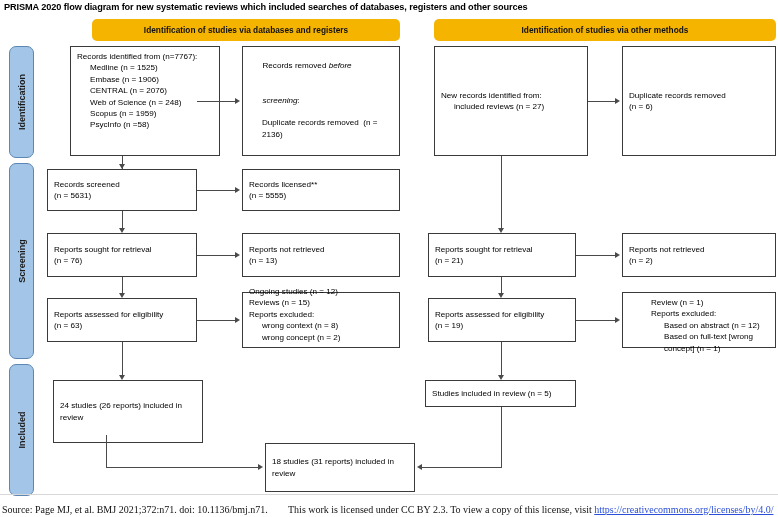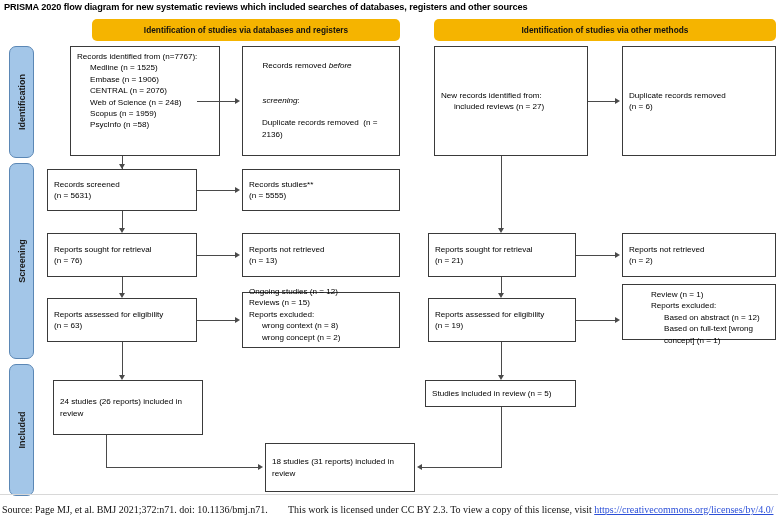--- a/index.html
+++ b/index.html
@@ -124,21 +124,21 @@
     </div>
     <div class="ln ind1">Duplicate records removed  (n = 2136)</div>
   </div>
 
   <div class="box" style="left:47px;top:169px;width:150px;height:42px;">
     <div class="ln">Records screened</div>
     <div class="ln">(n = 5631)</div>
   </div>
 
   <div class="box" style="left:242px;top:169px;width:158px;height:42px;">
-    <div class="ln">Records studies**</div>
+    <div class="ln">Records licensed**</div>
     <div class="ln">(n = 5555)</div>
   </div>
 
   <div class="box" style="left:47px;top:233px;width:150px;height:44px;">
     <div class="ln">Reports sought for retrieval</div>
     <div class="ln">(n = 76)</div>
   </div>
 
   <div class="box" style="left:242px;top:233px;width:158px;height:44px;">
     <div class="ln">Reports not retrieved</div>
@@ -151,21 +151,21 @@
   </div>
 
   <div class="box top" style="left:242px;top:292px;width:158px;height:56px;justify-content:flex-end;">
     <div class="ln">Ongoing studies (n = 12)</div>
     <div class="ln">Reviews (n = 15)</div>
     <div class="ln">Reports excluded:</div>
     <div class="ln ind1">wrong context (n = 8)</div>
     <div class="ln ind1">wrong concept (n = 2)</div>
   </div>
 
-  <div class="box" style="left:53px;top:380px;width:150px;height:55px;">
+  <div class="box" style="left:53px;top:380px;width:150px;height:63px;">
     <div class="ln">24 studies (26 reports) included in review</div>
   </div>
 
   <div class="box" style="left:434px;top:46px;width:154px;height:110px;">
     <div class="ln">New records identified from:</div>
     <div class="ln ind1">included reviews (n = 27)</div>
   </div>
 
   <div class="box" style="left:622px;top:46px;width:154px;height:110px;">
     <div class="ln">Duplicate records removed</div>
@@ -180,21 +180,21 @@
   <div class="box" style="left:622px;top:233px;width:154px;height:44px;">
     <div class="ln">Reports not retrieved</div>
     <div class="ln">(n = 2)</div>
   </div>
 
   <div class="box" style="left:428px;top:298px;width:148px;height:44px;">
     <div class="ln">Reports assessed for eligibility</div>
     <div class="ln">(n = 19)</div>
   </div>
 
-  <div class="box top" style="left:622px;top:284px;width:154px;height:56px;padding-left:28px;">
+  <div class="box top" style="left:622px;top:292px;width:154px;height:56px;padding-left:28px;">
     <div class="ln">Review (n = 1)</div>
     <div class="ln">Reports excluded:</div>
     <div class="ln ind1">Based on abstract (n = 12)</div>
     <div class="ln ind1">Based on full-text [wrong concept] (n = 1)</div>
   </div>
 
   <div class="box" style="left:425px;top:380px;width:151px;height:27px;">
     <div class="ln">Studies included in review (n = 5)</div>
   </div>
 

